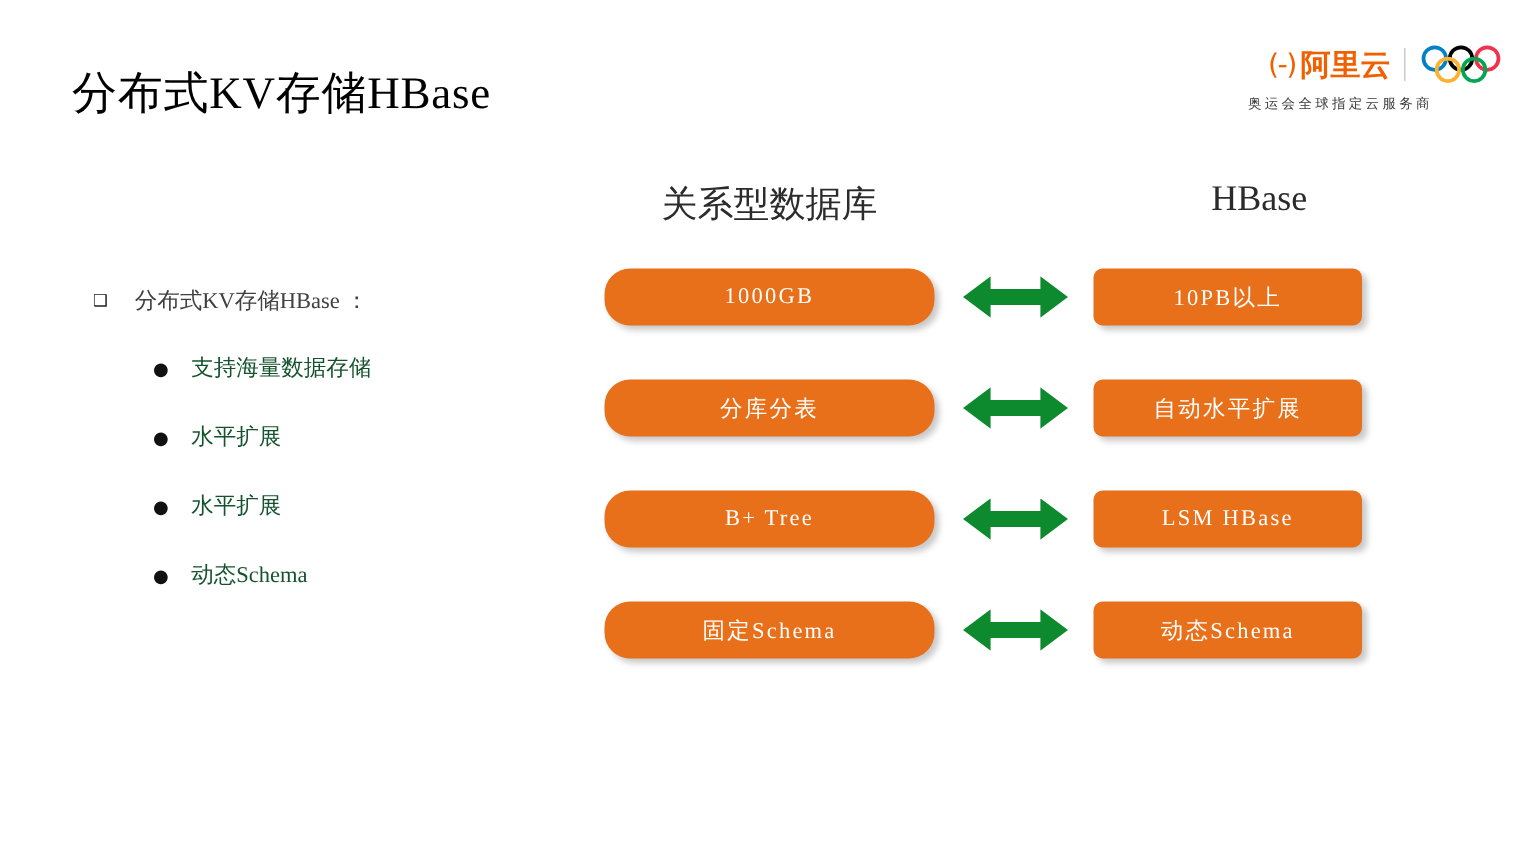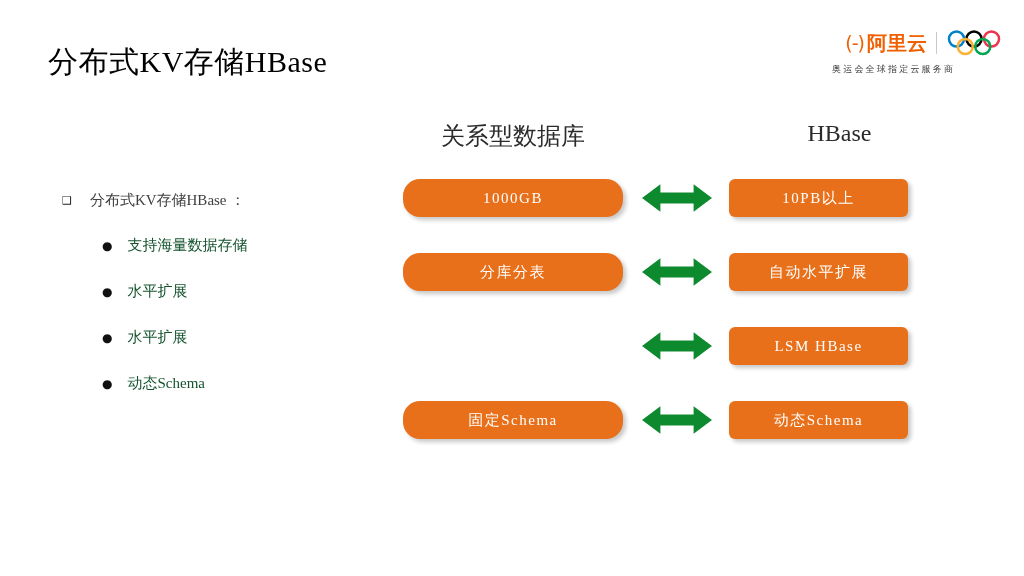--- a/index.html
+++ b/index.html
@@ -261,20 +261,21 @@
       <div class="cell-box left">分库分表</div>
       <div class="arrow-wrap">
         <svg width="76" height="36" viewBox="0 0 76 36" aria-hidden="true">
           <polygon points="2,18 22,3 22,12 54,12 54,3 74,18 54,33 54,24 22,24 22,33" fill="#0E8A2E" stroke="#ffffff" stroke-width="1.2"></polygon>
         </svg>
       </div>
       <div class="cell-box right">自动水平扩展</div>
     </div>
 
     <div class="compare-row">
+      <div class="cell-box left">B+ Tree</div>
       <div class="arrow-wrap">
         <svg width="76" height="36" viewBox="0 0 76 36" aria-hidden="true">
           <polygon points="2,18 22,3 22,12 54,12 54,3 74,18 54,33 54,24 22,24 22,33" fill="#0E8A2E" stroke="#ffffff" stroke-width="1.2"></polygon>
         </svg>
       </div>
       <div class="cell-box right">LSM HBase</div>
     </div>
 
     <div class="compare-row">
       <div class="cell-box left">固定Schema</div>

